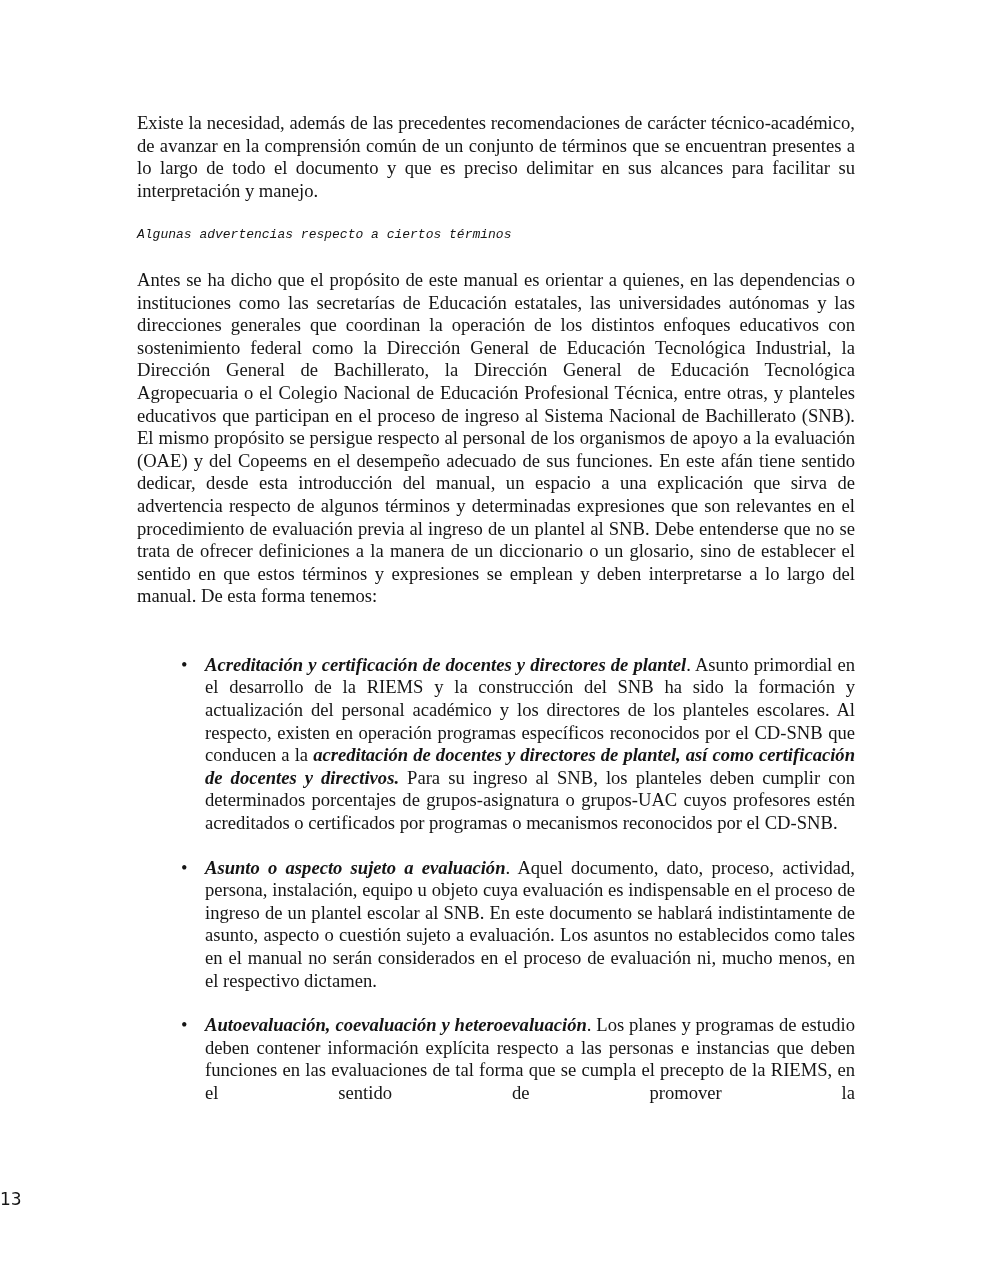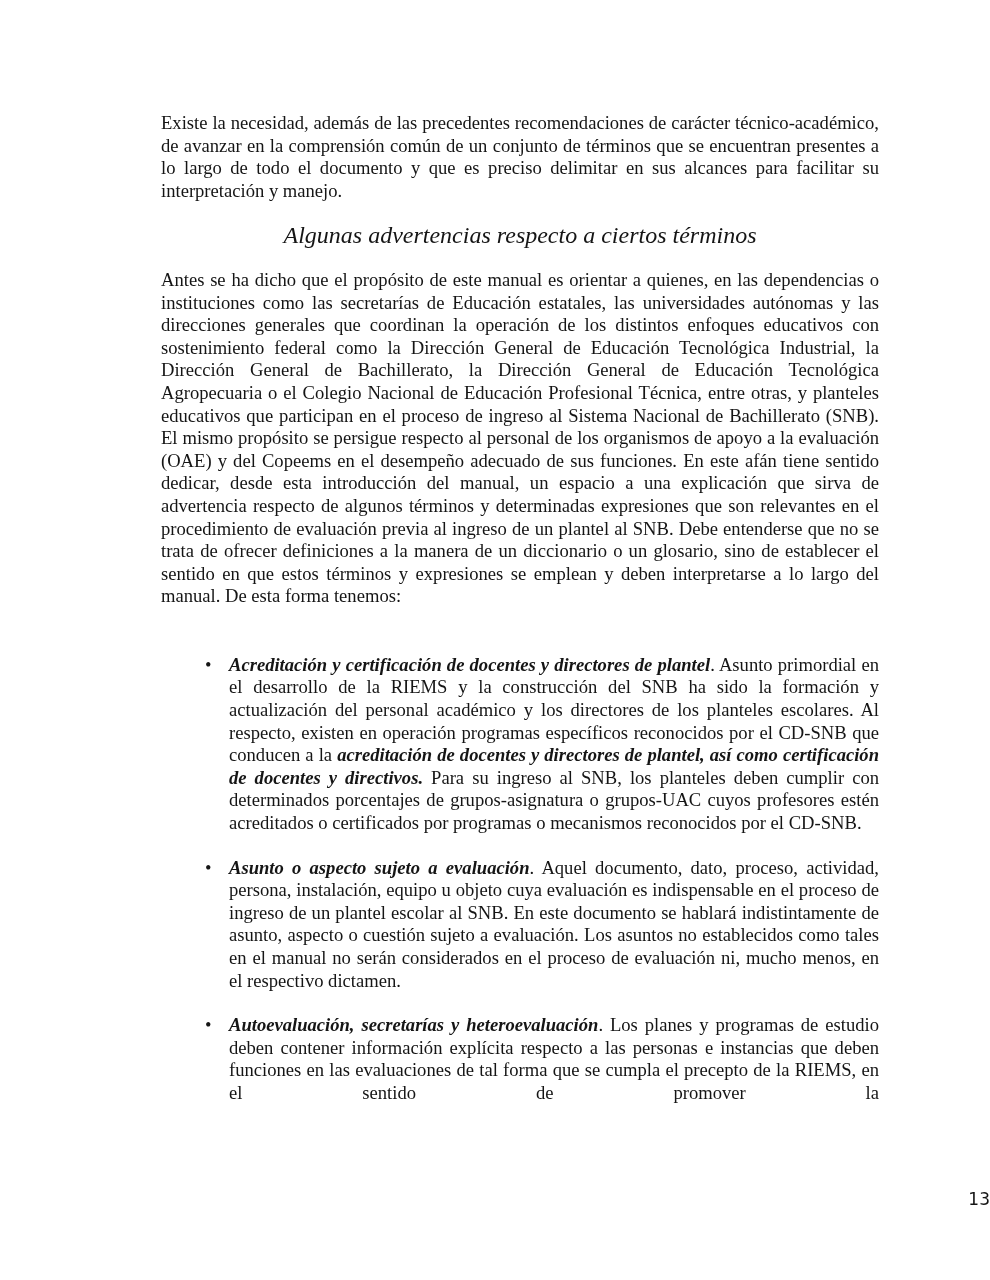--- a/index.html
+++ b/index.html
@@ -14,40 +14,40 @@
     background: #ffffff;
     overflow: hidden;
     font-family: "Liberation Serif", "DejaVu Serif", serif;
     color: #151515;
   }
   .content {
     position: absolute;
     left: 137px;
     top: 112px;
     width: 718px;
-    margin-left: 24px;
   }
   p.body-para {
     margin: 0 0 0 0;
     font-size: 18.6px;
     line-height: 22.6px;
     text-align: justify;
     text-justify: inter-word;
     -webkit-hyphens: none;
     hyphens: none;
   }
   p.body-para.gap-after {
     margin-bottom: 22px;
   }
   p.section-heading {
     margin: 0 0 22px 0;
-    font-size: 24px;
+    font-size: 13px;
     line-height: 22.6px;
     font-style: italic;
-    text-align: center;
+    text-align: left;
+    font-family: Liberation Mono, monospace;
   }
   .bullet-list {
     margin: 0;
     padding: 0;
     list-style: none;
   }
   .bullet-list.first {
     margin-top: 46px;
   }
   li.bullet-item {
@@ -73,21 +73,21 @@
   }
   .bold {
     font-weight: bold;
     font-style: italic;
   }
   .page-number {
     position: absolute;
     left: 0;
     right: 0;
     top: 1188px;
-    text-align: right;
+    text-align: left;
     font-family: "DejaVu Sans", "Liberation Sans", sans-serif;
     font-size: 17px;
     line-height: 22px;
     color: #151515;
   }
   
   .justify-all {
     text-align: justify;
   }
   .justify-all > span.stretch-line {
@@ -117,21 +117,21 @@
 
       <li class="bullet-item">
         <span class="marker">•</span><span class="bold">Acreditación y certificación de docentes y directores de plantel</span><span>. Asunto primordial en el desarrollo de la RIEMS y la construcción del SNB ha sido la formación y actualización del personal académico y los directores de los planteles escolares. Al respecto, existen en operación programas específicos reconocidos por el CD-SNB que conducen a la </span><span class="bold">acreditación de docentes y directores de plantel, así como certificación de docentes y directivos.</span><span> Para su ingreso al SNB, los planteles deben cumplir con determinados porcentajes de grupos-asignatura o grupos-UAC cuyos profesores estén acreditados o certificados por programas o mecanismos reconocidos por el CD-SNB.</span>
       </li>
 
       <li class="bullet-item">
         <span class="marker">•</span><span class="bold">Asunto o aspecto sujeto a evaluación</span><span>. Aquel documento, dato, proceso, actividad, persona, instalación, equipo u objeto cuya evaluación es indispensable en el proceso de ingreso de un plantel escolar al SNB. En este documento se hablará indistintamente de asunto, aspecto o cuestión sujeto a evaluación. Los asuntos no establecidos como tales en el manual no serán considerados en el proceso de evaluación ni, mucho menos, en el respectivo dictamen.</span>
       </li>
 
       <li class="bullet-item justify-all">
-        <span class="marker">•</span><span class="bold">Autoevaluación, secretarías y heteroevaluación</span><span class="stretch-line" style="display:inline">. Los planes y programas de estudio deben contener información explícita respecto a las personas e instancias que deben funciones en las evaluaciones de tal forma que se cumpla el precepto de la RIEMS, en el sentido de promover la</span>
+        <span class="marker">•</span><span class="bold">Autoevaluación, coevaluación y heteroevaluación</span><span class="stretch-line" style="display:inline">. Los planes y programas de estudio deben contener información explícita respecto a las personas e instancias que deben funciones en las evaluaciones de tal forma que se cumpla el precepto de la RIEMS, en el sentido de promover la</span>
       </li>
 
     </ul>
 
   </div>
 
   <div class="page-number">13</div>
 
 </div>
 

